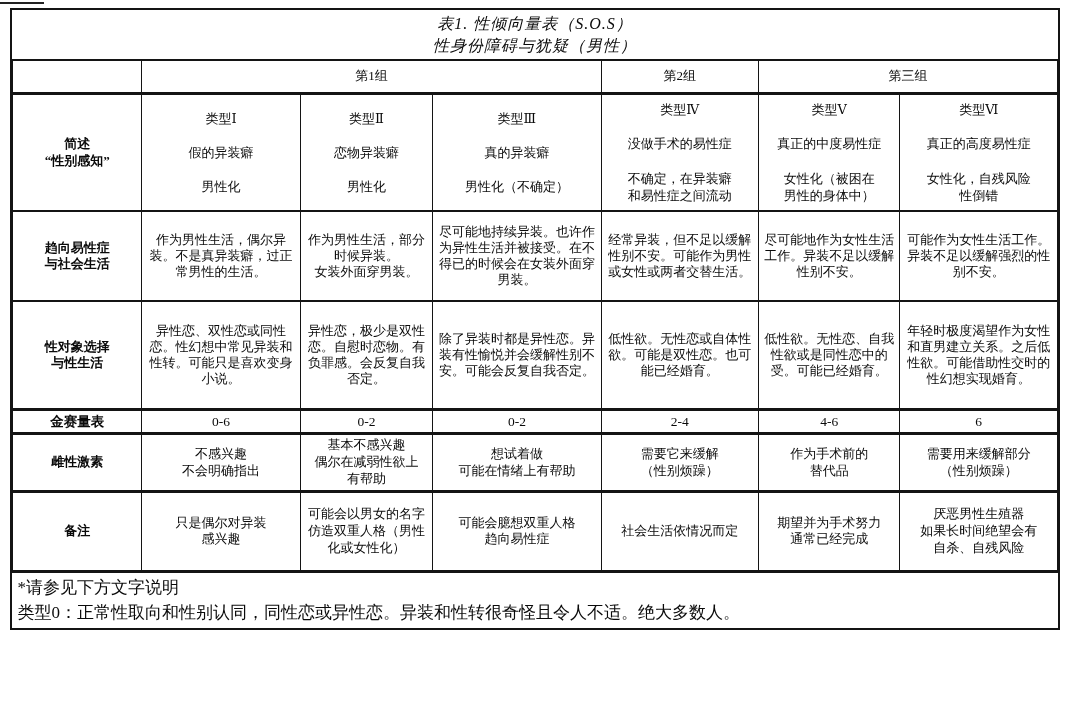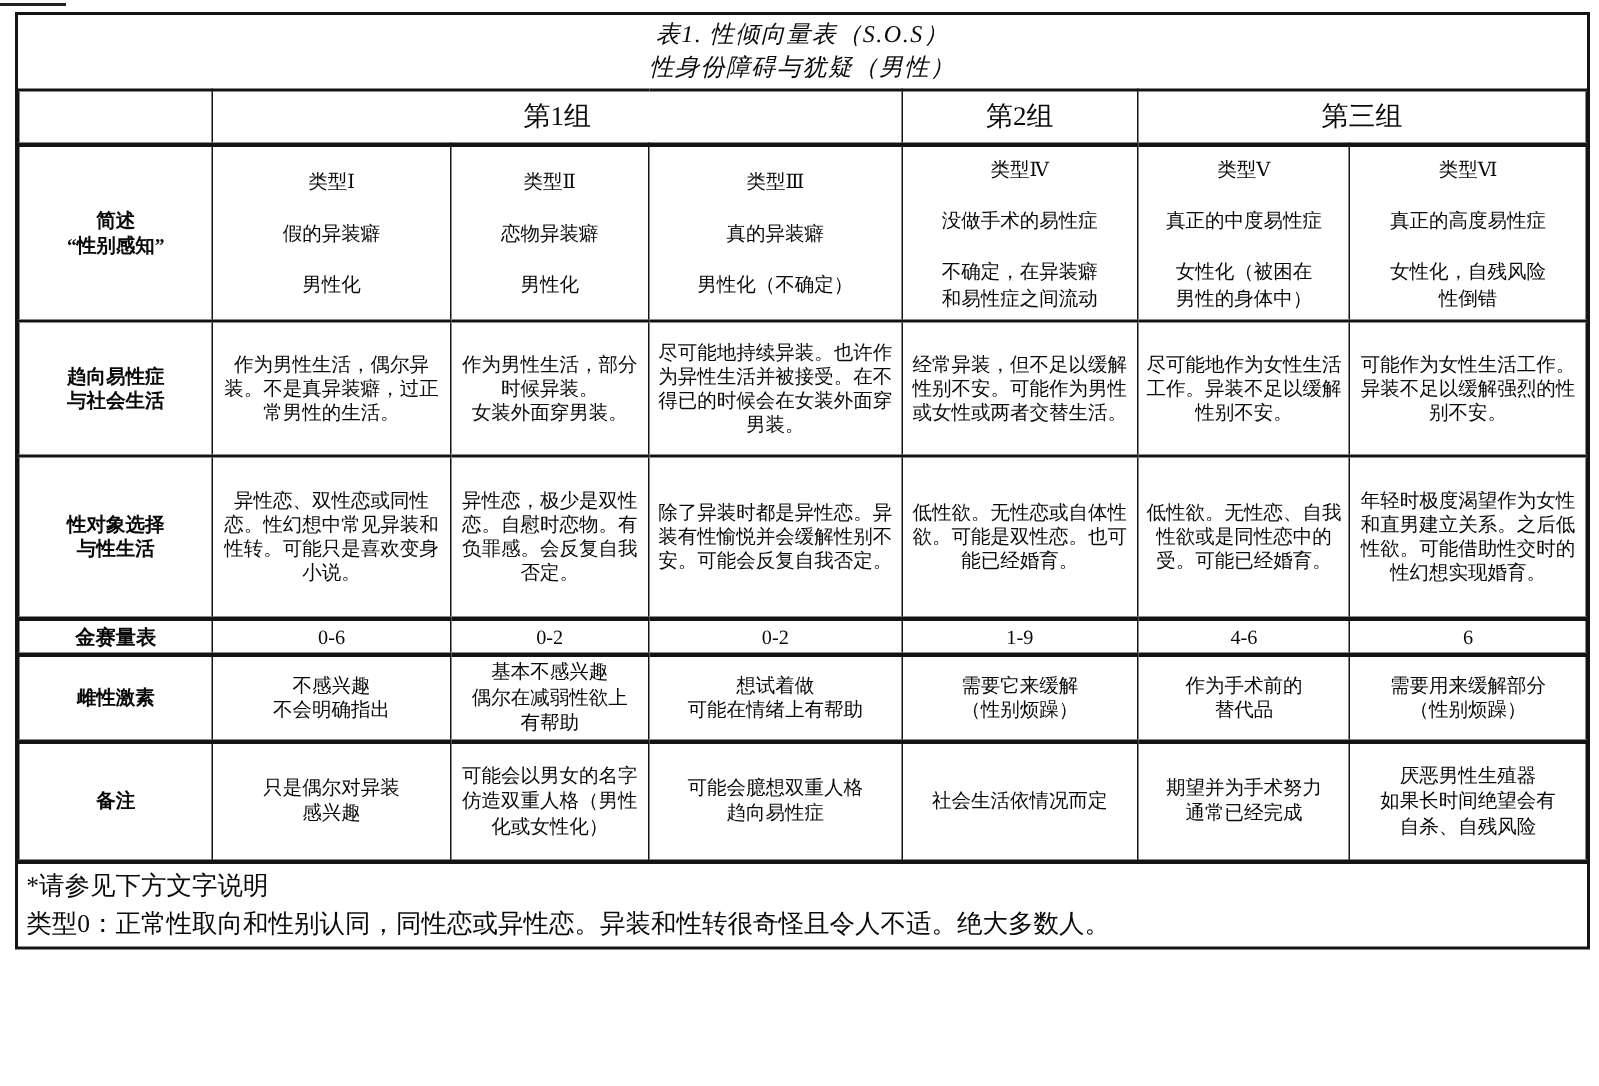--- a/index.html
+++ b/index.html
@@ -49,21 +49,21 @@
   tr.title-row td {
     border-width: 0 0 2px 0;
     font-style: italic;
     font-size: 16px;
     line-height: 1.35;
     letter-spacing: 1px;
     padding: 3px 12px;
   }
   
   tr.group-row td {
-    font-size: 18px;
+    font-size: 13px;
     border-bottom-width: 3px;
     padding: 5px 0;
   }
   
   td.lab {
     font-size: 14.5px;
     line-height: 1.7;
     font-weight: bold;
   }
   
@@ -173,21 +173,21 @@
       <td>低性欲。无性恋或自体性欲。可能是双性恋。也可能已经婚育。</td>
       <td>低性欲。无性恋、自我性欲或是同性恋中的受。可能已经婚育。</td>
       <td>年轻时极度渴望作为女性和直男建立关系。之后低性欲。可能借助性交时的性幻想实现婚育。</td>
     </tr>
 
     <tr class="r-kinsey" style="height:22px">
       <td class="lab">金赛量表</td>
       <td>0-6</td>
       <td>0-2</td>
       <td class="gsep">0-2</td>
-      <td>1-9</td>
+      <td>2-4</td>
       <td>4-6</td>
       <td>6</td>
     </tr>
 
 
     <tr class="r-hormone" style="height:48px">
       <td class="lab">雌性激素</td>
       <td>不感兴趣
 不会明确指出</td>
       <td>基本不感兴趣

